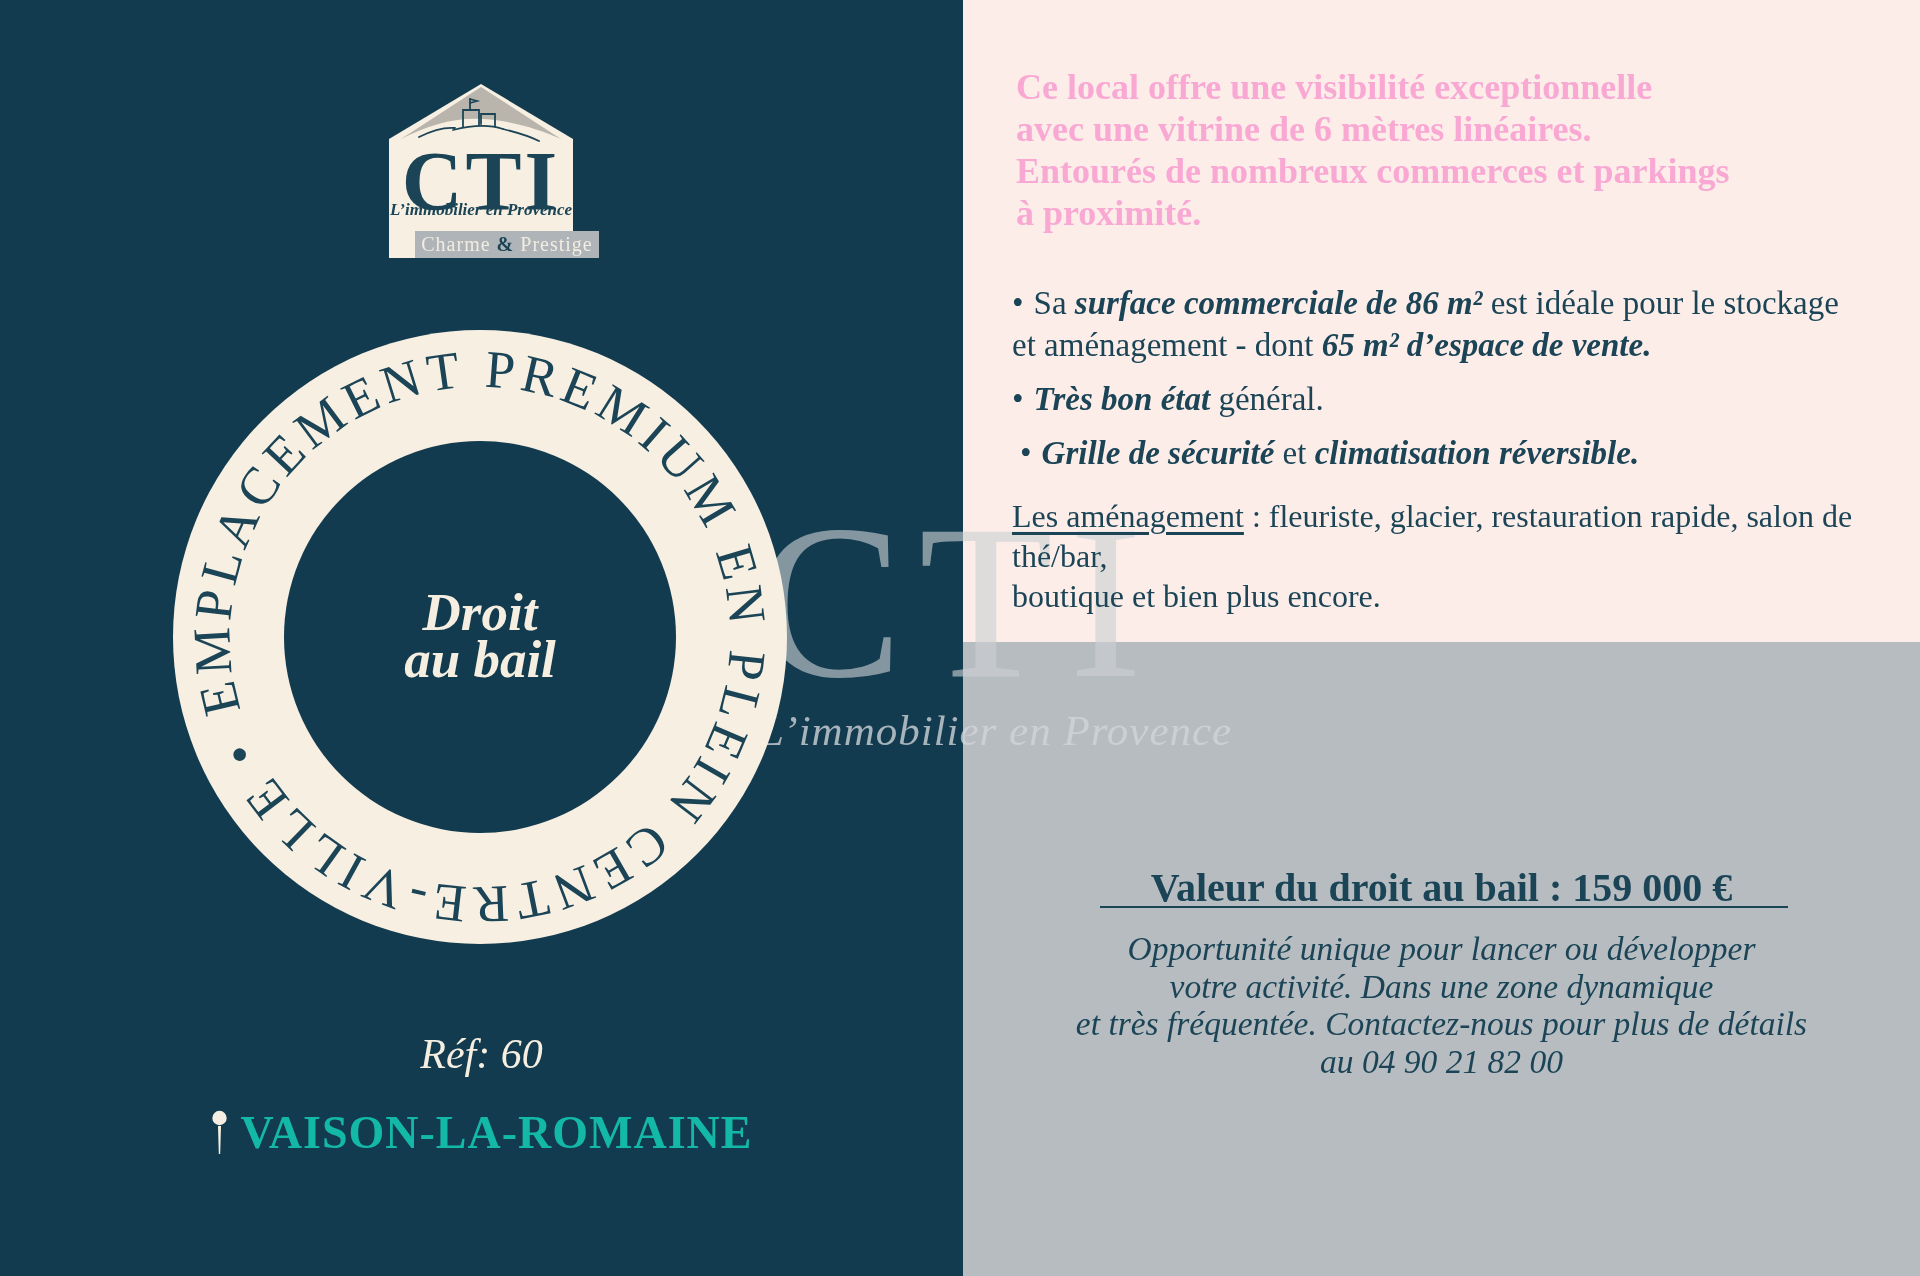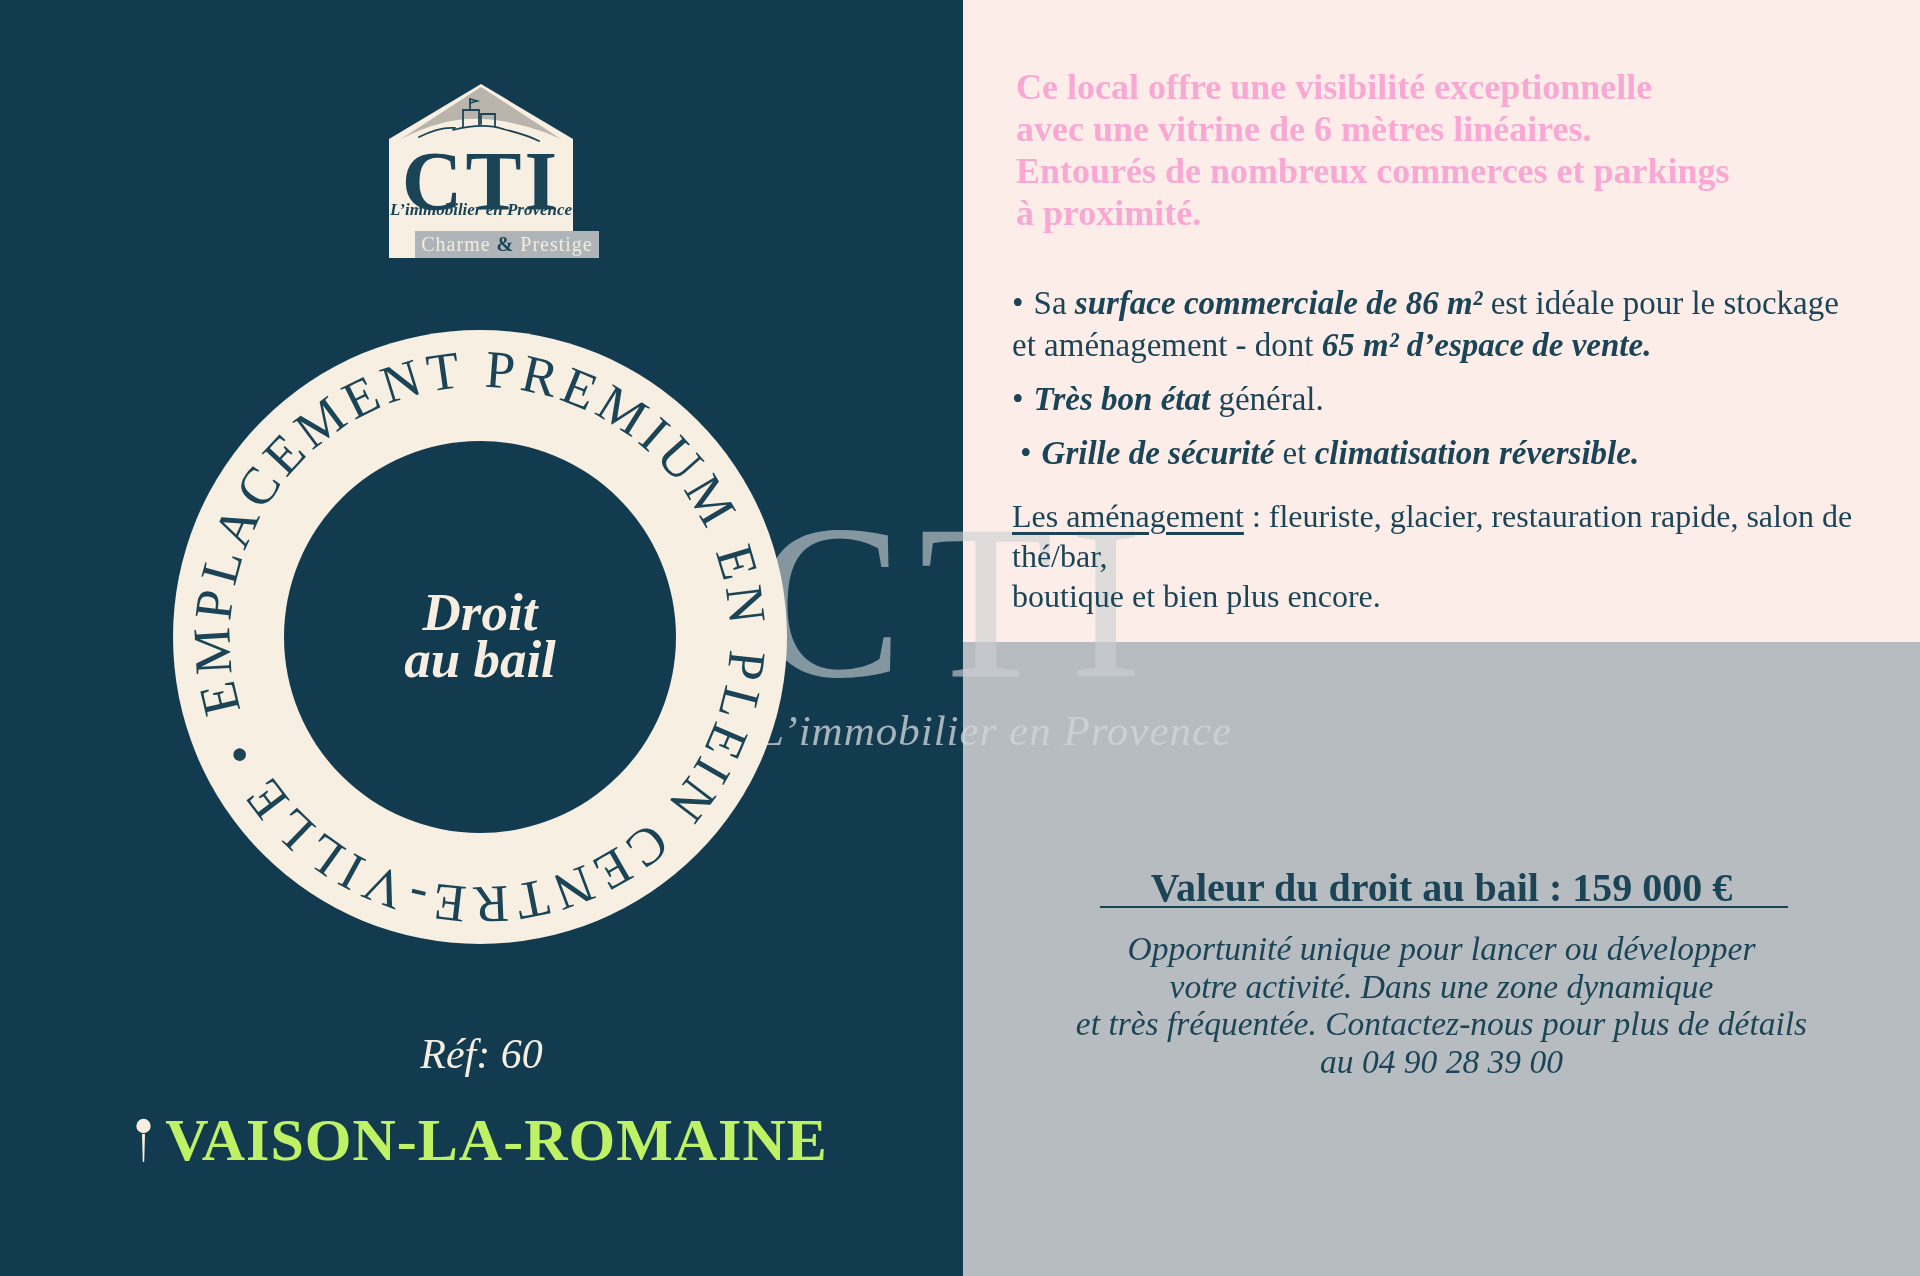--- a/index.html
+++ b/index.html
@@ -40,21 +40,21 @@
   .ring-text{font-family:"Liberation Serif",serif;font-size:53px;fill:#1B4557;}
   .badge-center{font-family:"Liberation Serif",serif;font-size:53px;font-weight:bold;
                 font-style:italic;fill:#F6EFE1;text-anchor:middle;}
 
   
   .ref{position:absolute;left:0;top:1030px;width:963px;text-align:center;
        font-size:42px;font-style:italic;color:#F6EFE1;}
   .city-row{position:absolute;left:0;top:1106px;width:963px;display:flex;
             align-items:center;justify-content:center;gap:13px;}
   .pin{width:17px;height:46px;}
-  .city{font-size:60px;font-weight:bold;letter-spacing:1px;color:#bef264;}
+  .city{font-size:46px;font-weight:bold;letter-spacing:1px;color:#14b8a6;}
   .city-sub{position:absolute;left:0;top:1160px;width:963px;text-align:center;
             font-size:27px;font-style:italic;color:#F6EFE1;letter-spacing:0.5px;}
 
   
   .headline{position:absolute;left:1016px;top:66px;width:800px;font-size:36px;
             line-height:42px;font-weight:bold;color:#f9a8d4;white-space:pre-line;}
   .bullet{position:absolute;left:1012px;width:860px;font-size:33px;line-height:42px;
           color:#1B4557;white-space:pre-line;}
   .bullet .marker{margin-right:10px;}
   .b1{top:282px;}
@@ -143,16 +143,16 @@
     <div class="bullet b3"><span class="marker">•</span><span class="bi">Grille de sécurité</span><span> et </span><span class="bi">climatisation réversible.</span></div>
 
     <div class="possibilities"><span class="ul">Les aménagement</span><span> : fleuriste, glacier, restauration rapide, salon de thé/bar,
 boutique et bien plus encore.</span></div>
 
     <div class="offer-value">Valeur du droit au bail : 159 000 €</div>
     <div class="offer-divider"></div>
     <div class="offer-par">Opportunité unique pour lancer ou développer
 votre activité. Dans une zone dynamique
 et très fréquentée. Contactez-nous pour plus de détails
-au 04 90 28 39 00</div>
+au 04 90 21 82 00</div>
 
   </div>
 </div>
 
 </body></html>

